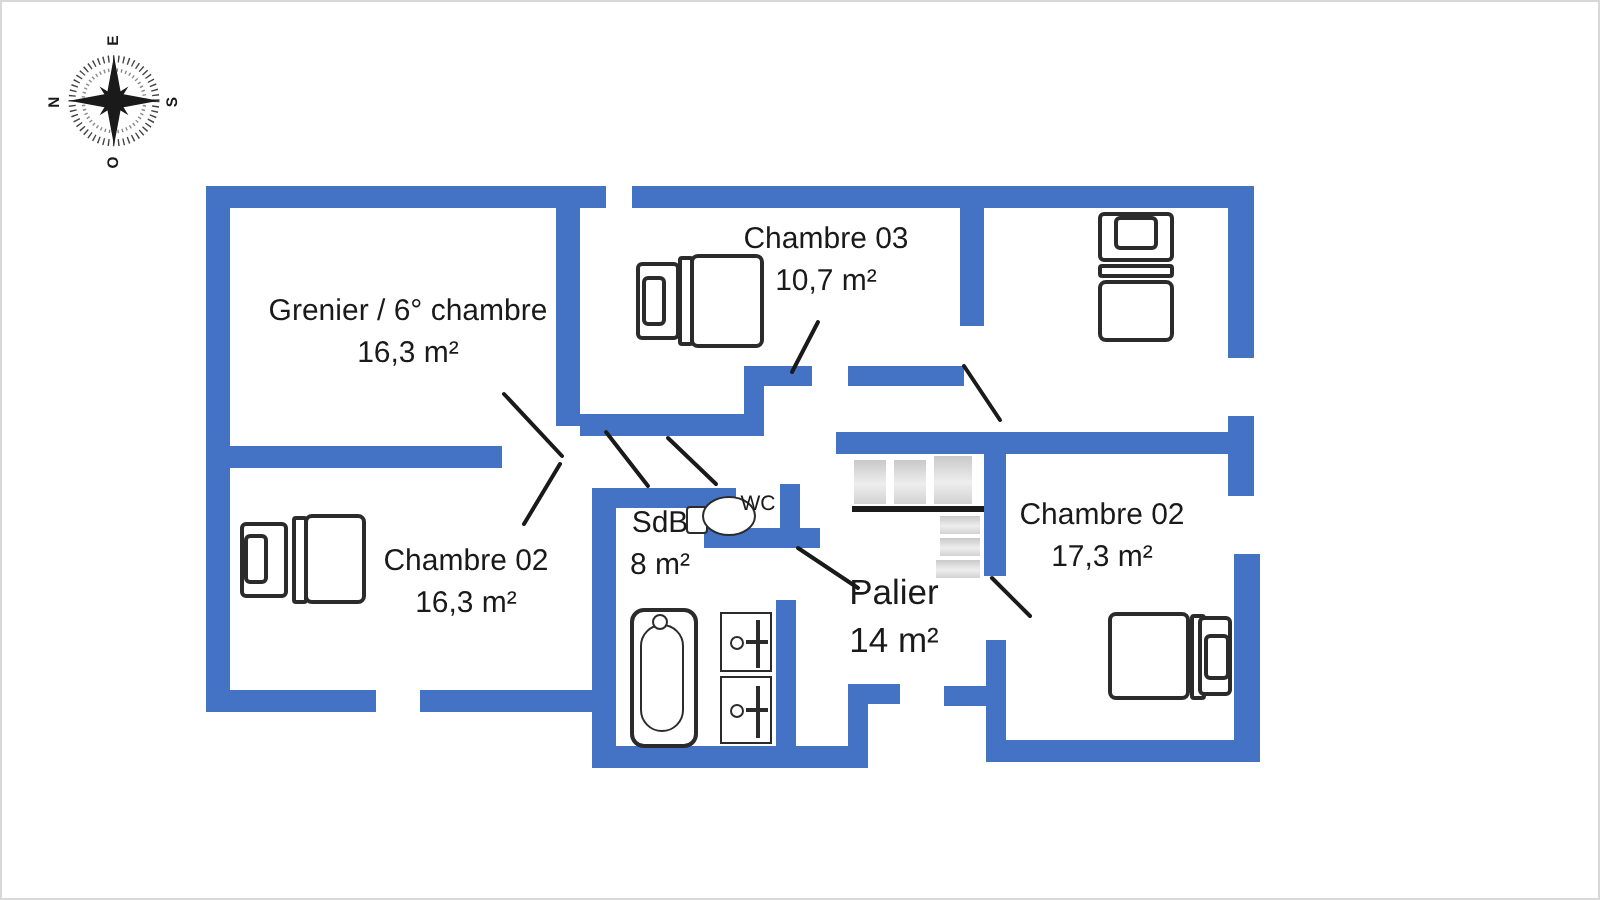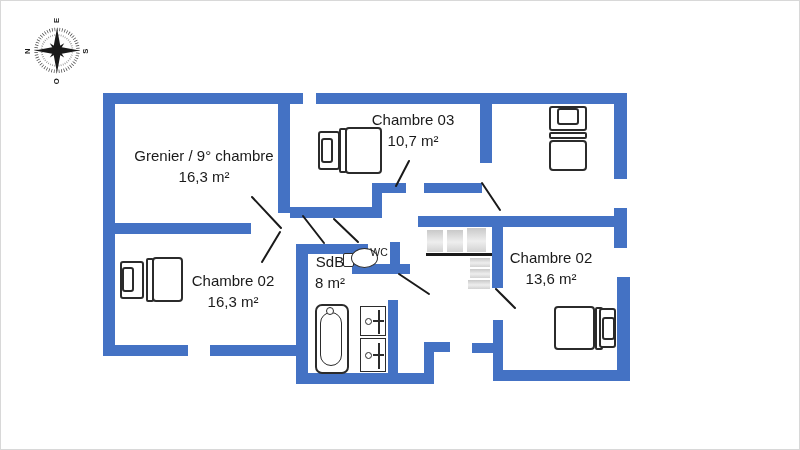--- a/index.html
+++ b/index.html
@@ -137,36 +137,40 @@
     <i class="st" style="left:2px;top:3px;width:16px;height:22px"></i>
     <i class="st" style="left:22px;top:3px;width:16px;height:22px"></i>
     <i class="st" style="left:42px;top:1px;width:19px;height:24px"></i>
     <i class="sl" style="left:1px;top:26px;width:66px;height:2.5px"></i>
     <i class="st" style="left:45px;top:31px;width:20px;height:9px"></i>
     <i class="st" style="left:45px;top:42px;width:20px;height:9px"></i>
     <i class="st" style="left:43px;top:53px;width:22px;height:9px"></i>
   </div>
 
   <div class="lbl" style="left:204px;top:146px">
-    <span>Grenier / 9° chambre</span>
+    <span>Grenier / 6° chambre</span>
     <span>16,3 m²</span>
   </div>
   <div class="lbl" style="left:413px;top:110px">
     <span>Chambre 03</span>
     <span>10,7 m²</span>
   </div>
   <div class="lbl" style="left:233px;top:271px">
     <span>Chambre 02</span>
     <span>16,3 m²</span>
   </div>
   <div class="lbl" style="left:551px;top:248px">
     <span>Chambre 02</span>
-    <span>13,6 m²</span>
+    <span>17,3 m²</span>
   </div>
   <div class="lbl" style="left:330px;top:252px">
     <span>SdB</span>
     <span>8 m²</span>
+  </div>
+  <div class="lbl lbl-big" style="left:447px;top:284px">
+    <span>Palier</span>
+    <span>14 m²</span>
   </div>
   <div class="lbl lbl-wc" style="left:379px;top:245px">
     <span>WC</span>
   </div>
 
 </div>
 
 </body></html>

